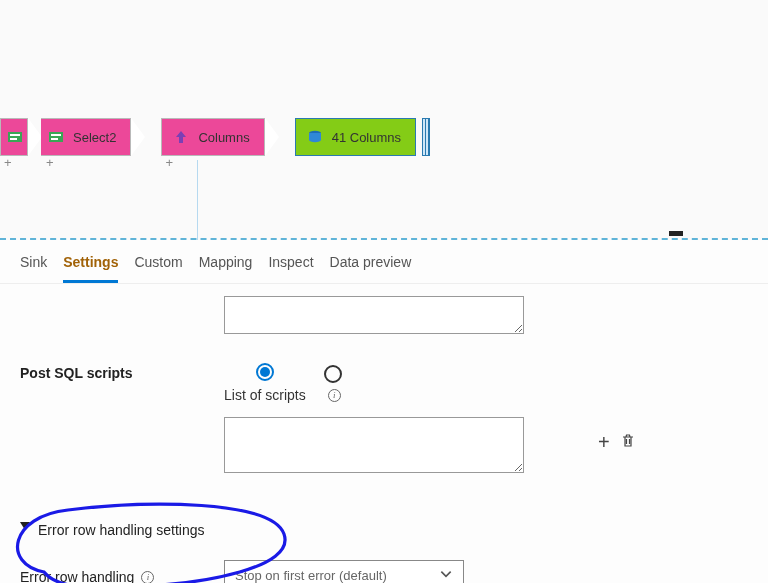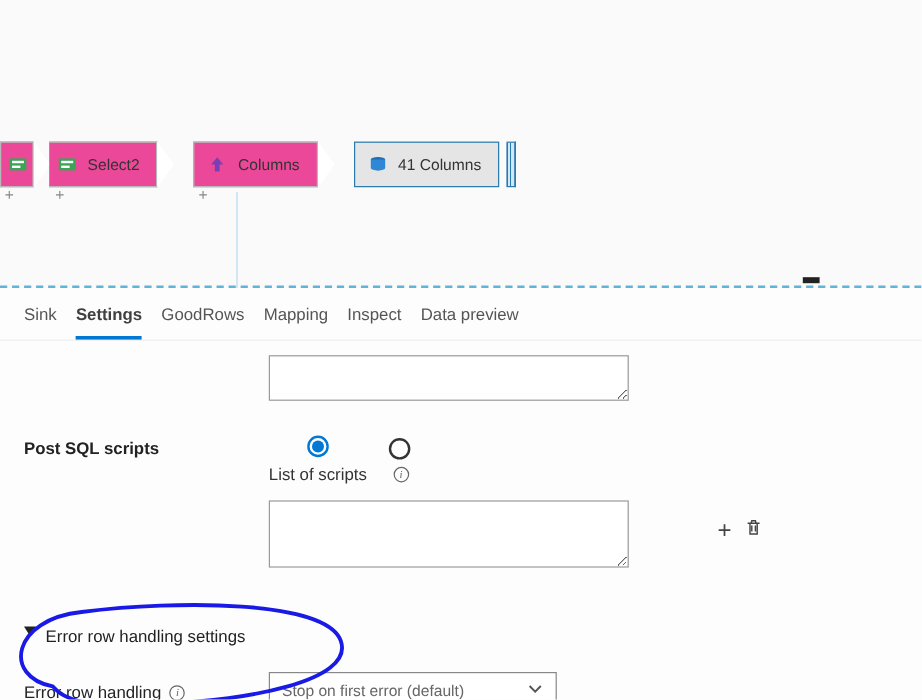--- a/index.html
+++ b/index.html
@@ -10,30 +10,30 @@
     .flow-row { position: absolute; top: 118px; left: 0; display: flex; align-items: center; }
 
     .node-wrap { position: relative; display: flex; align-items: center; }
     .node { height: 38px; background: #ec4899; border: 1px solid #b9b9b9; display: flex; align-items: center; padding: 0 14px 0 10px; position: relative; cursor: pointer; }
     .node.partial-left { border-left: none; padding-left: 6px; }
     .node.first-partial { width: 28px; padding: 0 6px; }
     .node .icon { width: 18px; height: 18px; margin-right: 8px; display: flex; align-items: center; justify-content: center; }
     .node-label { font-size: 13px; color: #333; white-space: nowrap; }
     .chevron-out { width: 0; height: 0; border-top: 19px solid transparent; border-bottom: 19px solid transparent; border-left: 14px solid #fff; position: relative; }
     .chevron-out::before { content: ''; position: absolute; left: -15px; top: -20px; width: 0; height: 0; border-top: 20px solid transparent; border-bottom: 20px solid transparent; border-left: 15px solid #b9b9b9; z-index: -1; }
-    .node.sink { background: #e5e5e5; border-color: #2a7ab0; }
+    .node.sink { background: #84cc16; border-color: #2a7ab0; }
     .sink-cap { width: 8px; height: 38px; border: 1px solid #2a7ab0; border-left: none; background: repeating-linear-gradient(90deg, #2a7ab0, #2a7ab0 1px, #d0e7f8 1px, #d0e7f8 3px); margin-left: 6px; }
 
     .plus-between { position: absolute; bottom: -14px; left: 4px; font-size: 13px; color: #888; cursor: pointer; }
 
     .guide-line { position: absolute; top: 160px; left: 197px; width: 1px; height: 80px; background: #b6d9f0; }
 
     .tabs { display: flex; gap: 16px; padding: 14px 20px 0 20px; border-bottom: 1px solid #eee; }
     .tab { padding-bottom: 10px; font-size: 14px; color: #555; cursor: pointer; }
-    .tab.active { color: #404040; border-bottom: 3px solid #0078d4; font-weight: 600; }
+    .tab.active { color: #a16207; border-bottom: 3px solid #0078d4; font-weight: 600; }
 
     .panel { padding: 12px 20px 0 20px; position: relative; }
 
     .top-textarea { margin-left: 204px; width: 300px; height: 38px; border: 1px solid #999; resize: both; overflow: auto; font-family: inherit; font-size: 13px; background: #fff; }
 
     .form-row { display: flex; align-items: flex-start; margin-top: 26px; }
     .form-label { width: 204px; font-size: 14px; font-weight: 600; color: #222; padding-top: 2px; }
     .form-content { flex: 1; display: flex; align-items: center; gap: 18px; }
 
     .radio-wrap { display: flex; align-items: center; gap: 6px; cursor: pointer; flex-direction: column; }
@@ -125,21 +125,21 @@
     </div>
 
   </div>
   <div class="guide-line"></div>
   <div class="resize-handle"></div>
 </div>
 
 <div class="tabs">
   <div class="tab">Sink</div>
   <div class="tab active">Settings</div>
-  <div class="tab">GoodRows</div>
+  <div class="tab">Custom</div>
   <div class="tab">Mapping</div>
   <div class="tab">Inspect</div>
   <div class="tab">Data preview</div>
 </div>
 
 <div class="panel">
 
   <textarea class="top-textarea" style=""></textarea>
 
   <div class="form-row">

